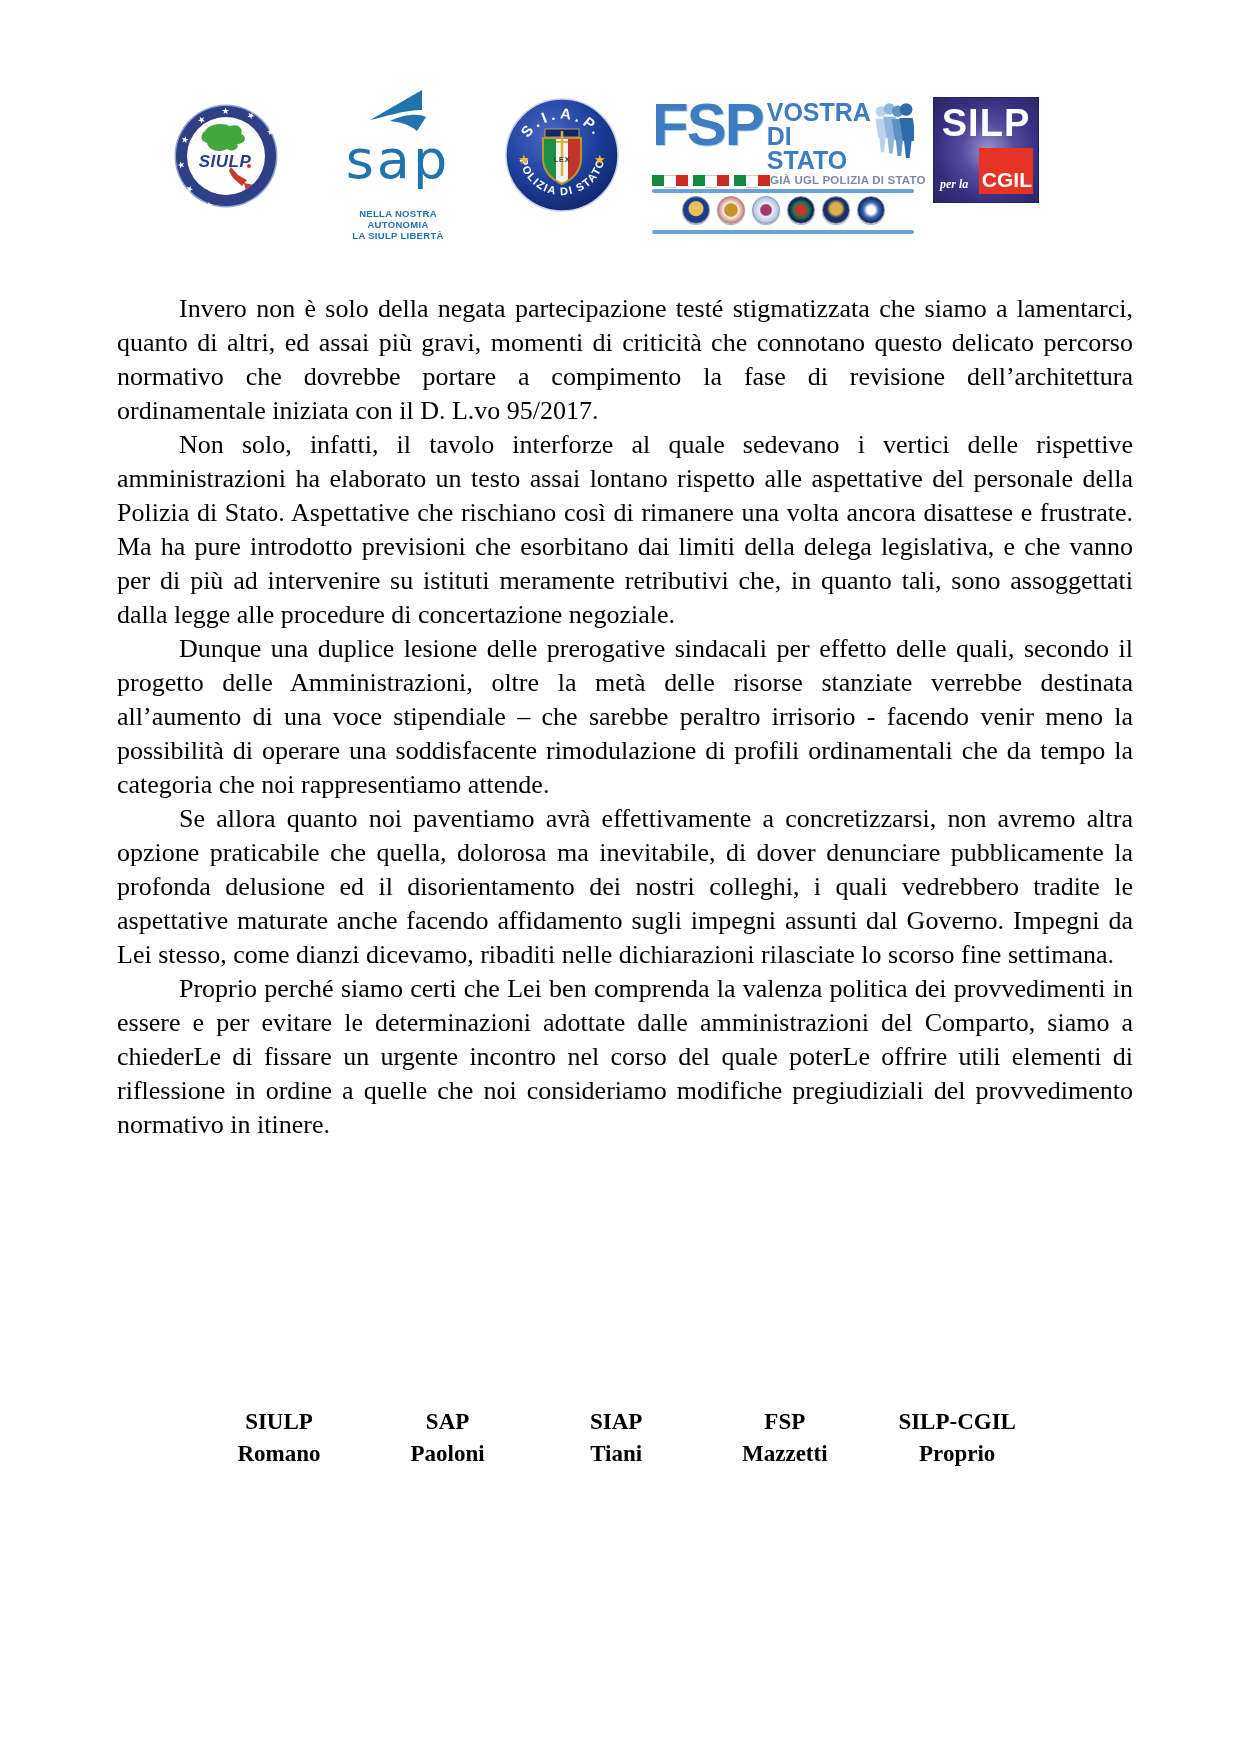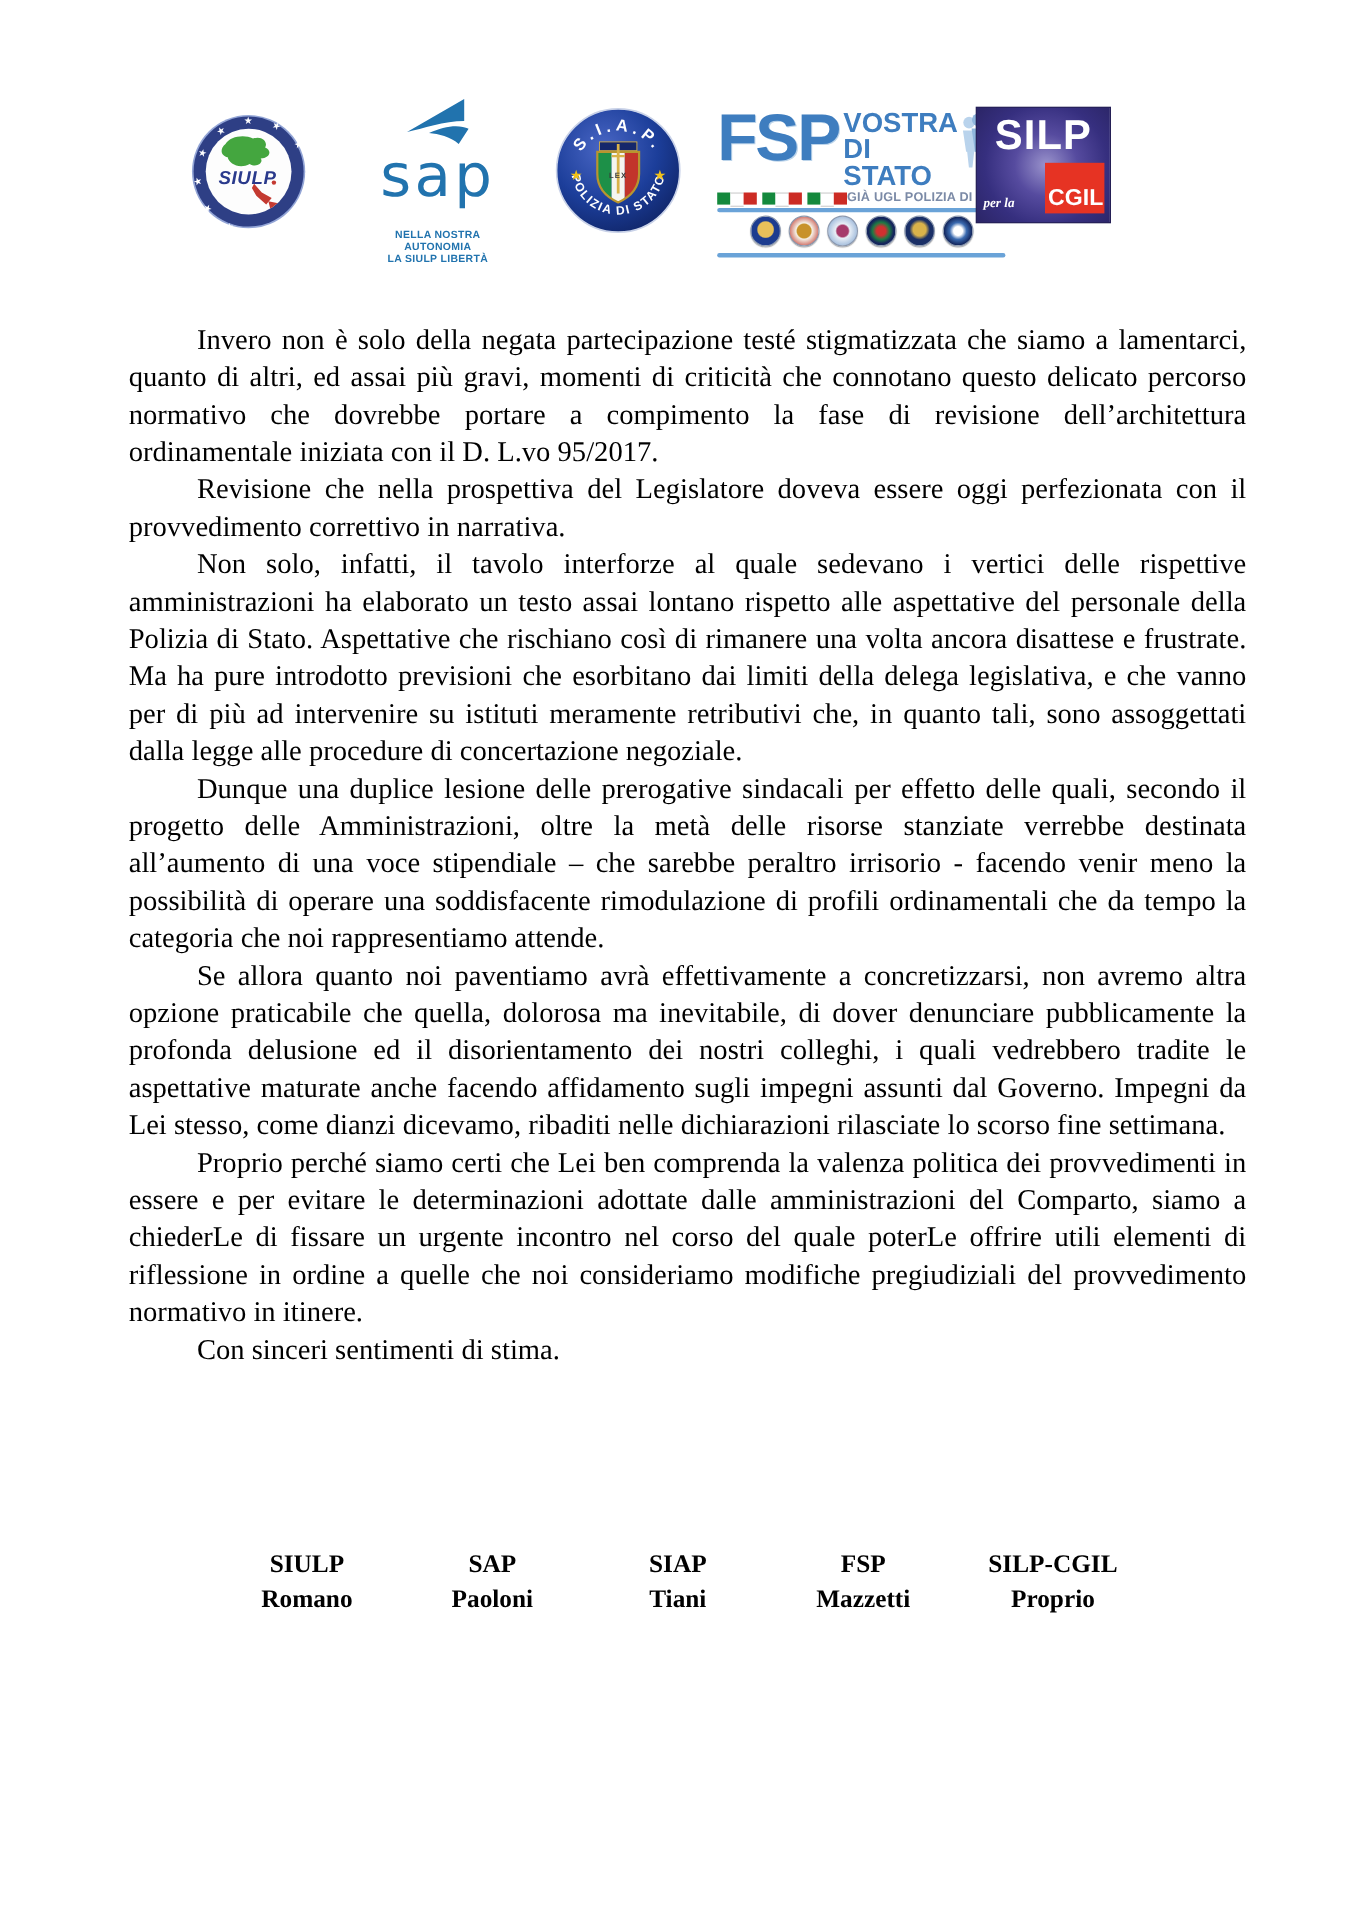--- a/index.html
+++ b/index.html
@@ -61,21 +61,21 @@
   .fsp-badges span{width:26px;height:26px;border-radius:50%;border:1px solid #8a97ad;
                    box-shadow:0 1px 1px rgba(0,0,0,.35);}
   .b1{background:radial-gradient(circle at 50% 45%, #e8c05a 36%, #1d3c8f 42%);}
   .b2{background:radial-gradient(circle at 50% 50%, #c8922a 34%, #f4f0e6 40%, #c23a30 88%);}
   .b3{background:radial-gradient(circle at 50% 50%, #a63a6a 28%, #e8eef5 36%, #8fafd6 85%);}
   .b4{background:radial-gradient(circle at 50% 50%, #d03030 22%, #1f7a44 42%, #15255c 62%);}
   .b5{background:radial-gradient(circle at 50% 45%, #d9b24a 30%, #1a2f66 48%);}
   .b6{background:radial-gradient(circle at 50% 50%, #ffffff 22%, #3a6ab0 42%, #12245a 70%);}
 
   
-  .silp{position:absolute;left:888px;top:98px;width:121px;height:104px;
+  .silp{position:absolute;left:934px;top:98px;width:104px;height:104px;
         background:radial-gradient(circle at 52% 50%, #9a93cc 0%, #564b9f 35%, #362f7f 68%, #2b2566 100%);
         box-shadow:0 0 0 1px #241f55;}
   .silp-word{position:absolute;top:4px;left:0;right:0;text-align:center;color:#fff;
              font-family:"Liberation Sans",sans-serif;font-weight:900;font-size:38px;letter-spacing:1px;}
   .silp-red{position:absolute;right:5px;bottom:8px;width:54px;height:46px;background:#e63323;}
   .silp-cgil{position:absolute;right:1px;bottom:2px;color:#fff;font-family:"Liberation Sans",sans-serif;
              font-weight:900;font-size:21px;letter-spacing:0;}
   .silp-perla{position:absolute;left:6px;bottom:10px;color:#fff;font-family:"Liberation Serif",serif;
               font-style:italic;font-size:12px;font-weight:bold;}
 
@@ -237,26 +237,24 @@
       <div class="silp-perla">per la</div>
       <div class="silp-red">
         <div class="silp-cgil">CGIL</div>
       </div>
     </div>
 
   </div>
 
   <div class="letter-body">
     <p class="para indent">Invero non è solo della negata partecipazione testé stigmatizzata che siamo a lamentarci, quanto di altri, ed assai più gravi, momenti di criticità che connotano questo delicato percorso normativo che dovrebbe portare a compimento la fase di revisione dell’architettura ordinamentale iniziata con il D. L.vo 95/2017.</p>
-    <p class="para indent">Revisione che nella prospettiva del Legislatore doveva essere oggi perfezionata con il provvedimento correttivo in narrativa.</p>
     <p class="para indent">Non solo, infatti, il tavolo interforze al quale sedevano i vertici delle rispettive amministrazioni ha elaborato un testo assai lontano rispetto alle aspettative del personale della Polizia di Stato. Aspettative che rischiano così di rimanere una volta ancora disattese e frustrate. Ma ha pure introdotto previsioni che esorbitano dai limiti della delega legislativa, e che vanno per di più ad intervenire su istituti meramente retributivi che, in quanto tali, sono assoggettati dalla legge alle procedure di concertazione negoziale.</p>
     <p class="para indent">Dunque una duplice lesione delle prerogative sindacali per effetto delle quali, secondo il progetto delle Amministrazioni, oltre la metà delle risorse stanziate verrebbe destinata all’aumento di una voce stipendiale – che sarebbe peraltro irrisorio - facendo venir meno la possibilità di operare una soddisfacente rimodulazione di profili ordinamentali che da tempo la categoria che noi rappresentiamo attende.</p>
     <p class="para indent">Se allora quanto noi paventiamo avrà effettivamente a concretizzarsi, non avremo altra opzione praticabile che quella, dolorosa ma inevitabile, di dover denunciare pubblicamente la profonda delusione ed il disorientamento dei nostri colleghi, i quali vedrebbero tradite le aspettative maturate anche facendo affidamento sugli impegni assunti dal Governo. Impegni da Lei stesso, come dianzi dicevamo, ribaditi nelle dichiarazioni rilasciate lo scorso fine settimana.</p>
     <p class="para indent">Proprio perché siamo certi che Lei ben comprenda la valenza politica dei provvedimenti in essere e per evitare le determinazioni adottate dalle amministrazioni del Comparto, siamo a chiederLe di fissare un urgente incontro nel corso del quale poterLe offrire utili elementi di riflessione in ordine a quelle che noi consideriamo modifiche pregiudiziali del provvedimento normativo in itinere.</p>
-    <p class="para indent">Con sinceri sentimenti di stima.</p>
   </div>
 
   <div class="signatures">
     <div class="sig">
       <div class="sig-org">SIULP</div>
       <div class="sig-name">Romano</div>
     </div>
     <div class="sig">
       <div class="sig-org">SAP</div>
       <div class="sig-name">Paoloni</div>

